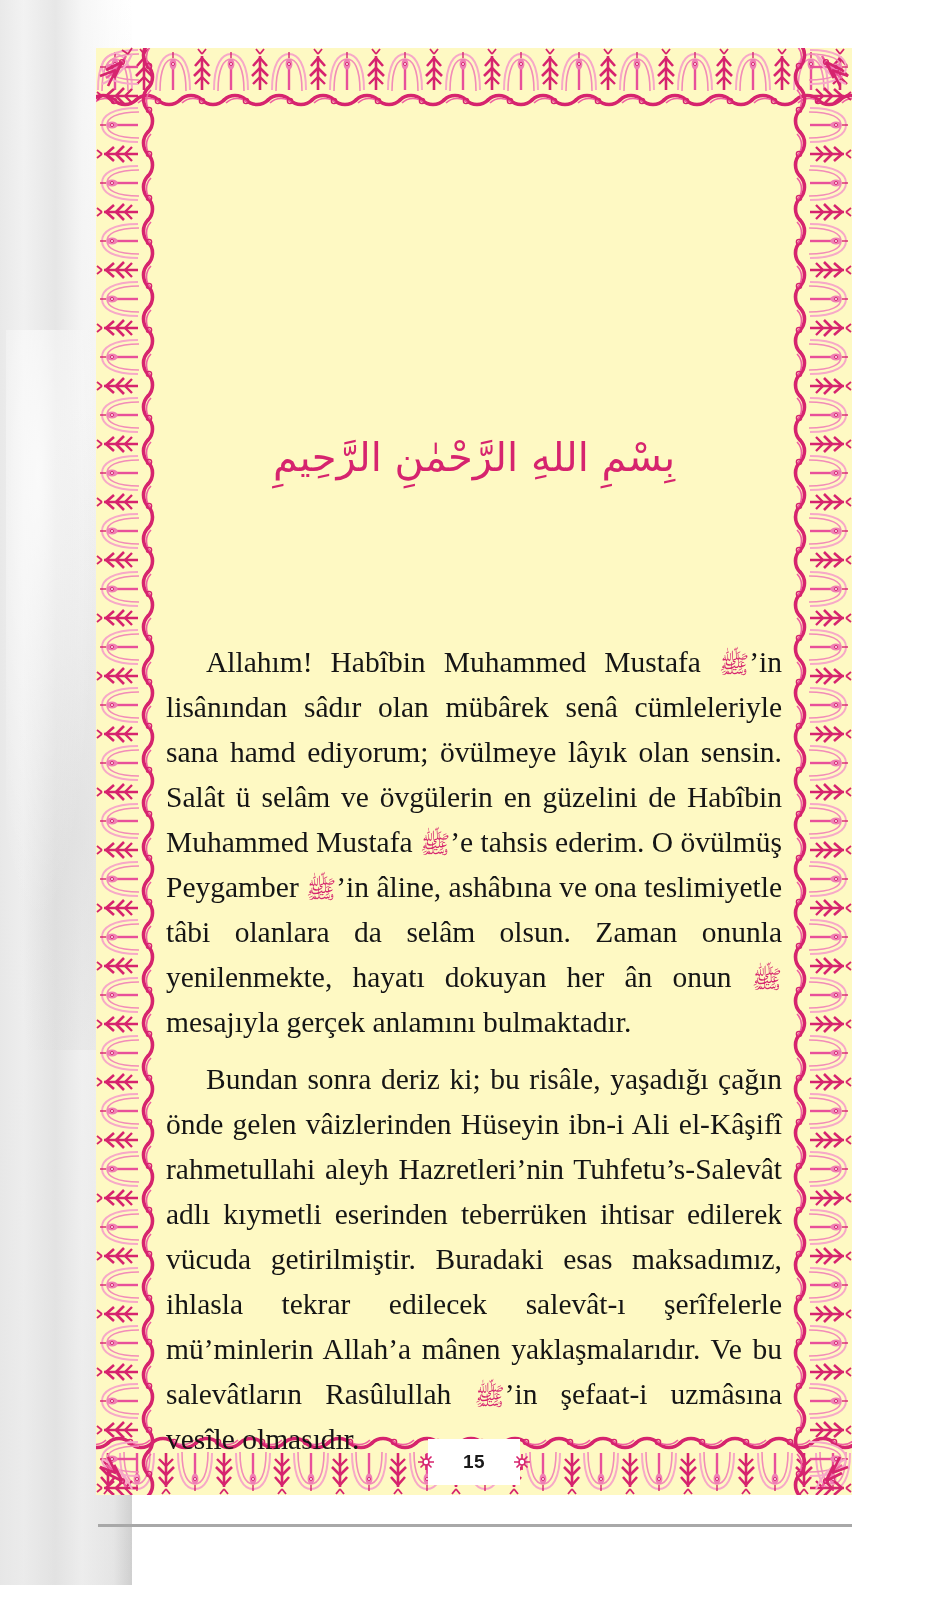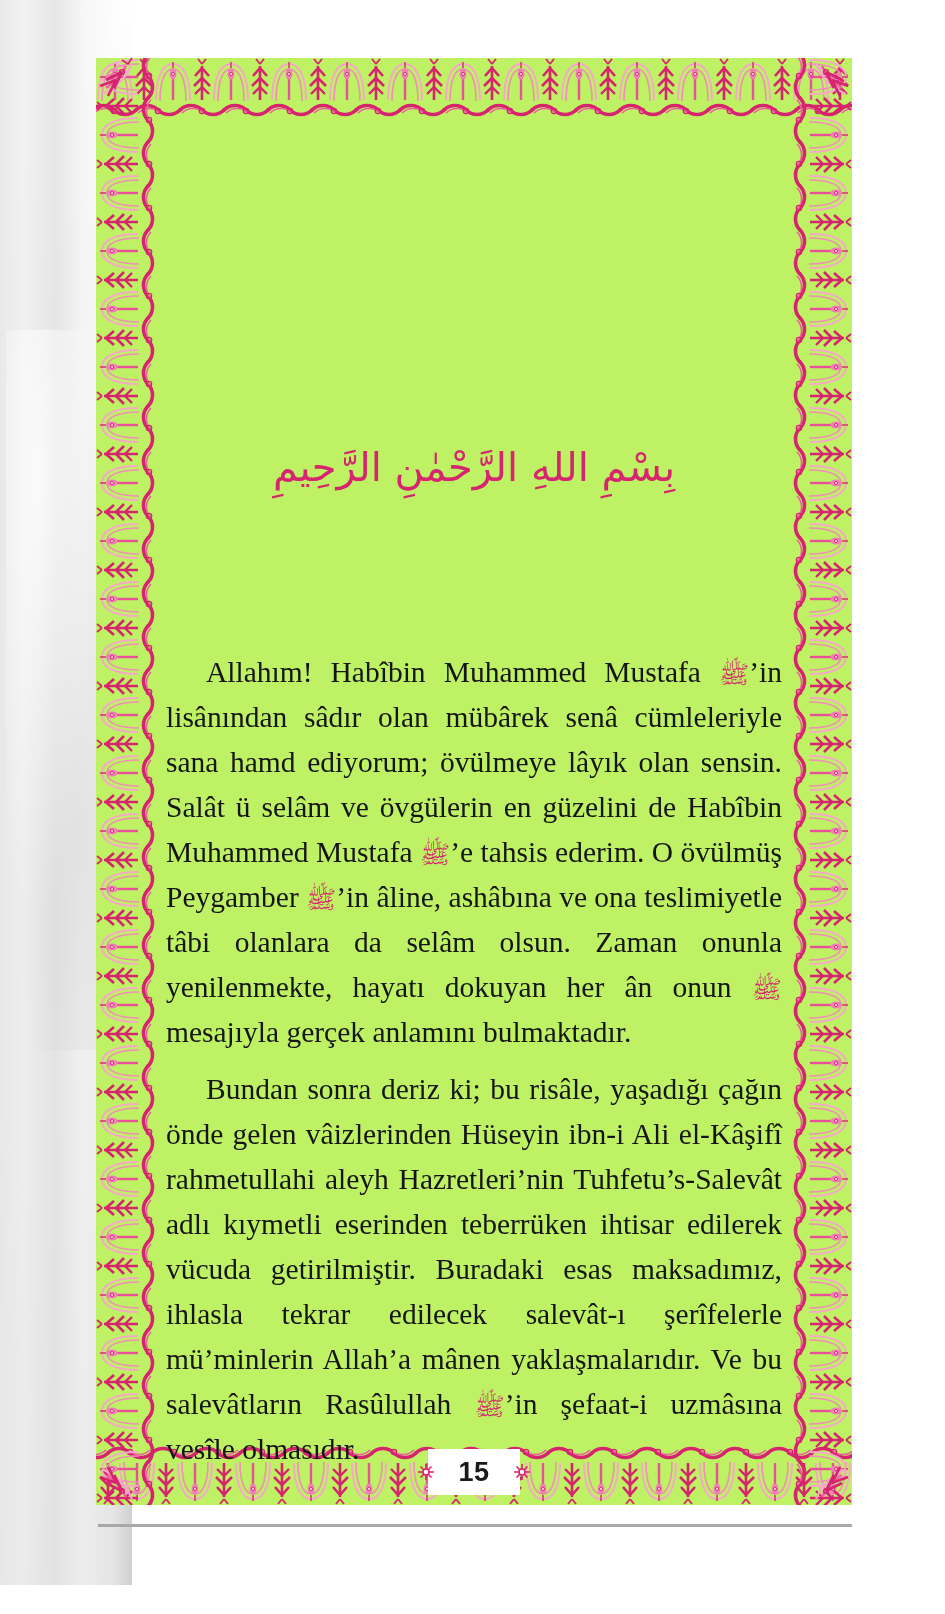--- a/index.html
+++ b/index.html
@@ -49,24 +49,24 @@
     height: 720px;
     background:
       radial-gradient(ellipse at 30% 20%, rgba(255,255,255,0.75) 0%, rgba(255,255,255,0) 55%),
       radial-gradient(ellipse at 70% 70%, rgba(200,200,200,0.35) 0%, rgba(255,255,255,0) 60%);
   }
 
   
   #page {
     position: absolute;
     left: 96px;
-    top: 58px;
+    top: 48px;
     width: 756px;
     height: 1447px;
-    background: #bef264;
+    background: #fef9c3;
   }
 
   
   .orn {
     position: absolute;
     pointer-events: none;
   }
   .orn-top    { left: 0;   top: 0;     width: 756px; height: 62px; }
   .orn-bottom { left: 0;   bottom: 0;  width: 756px; height: 62px; }
   .orn-left   { left: 0;   top: 0;     width: 62px;  height: 1447px; }
@@ -149,21 +149,21 @@
     height: 46px;
     background: #ffffff;
     display: flex;
     align-items: center;
     justify-content: center;
     z-index: 6;
   }
   #folio .num {
     font-family: "Liberation Sans", sans-serif;
     font-weight: bold;
-    font-size: 27px;
+    font-size: 19px;
     color: #1a1a1a;
     letter-spacing: 0.5px;
   }
   .rosette { position:absolute; top:50%; transform:translateY(-50%); width:20px; height:20px; }
   .rosette.left  { left: -12px; }
   .rosette.right { right: -12px; }
   .rosette svg { display:block; width:100%; height:100%; }
 
   
   #base-rule {

